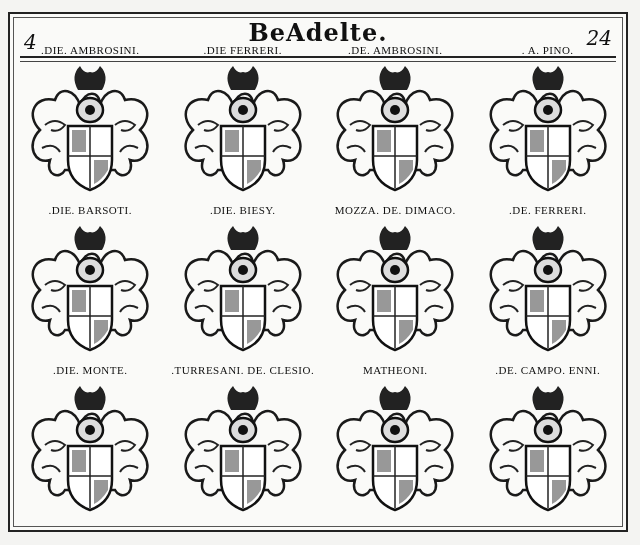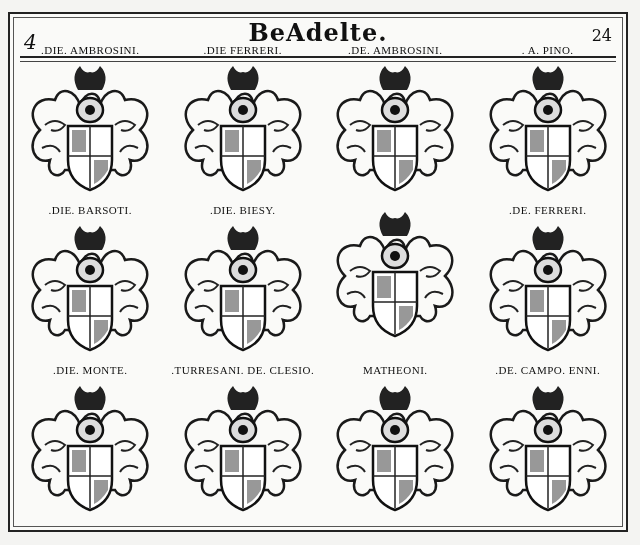--- a/index.html
+++ b/index.html
@@ -4,21 +4,21 @@
 <style>
   html,body{margin:0;padding:0;background:#fff;}
   body{width:640px;height:545px;position:relative;overflow:hidden;font-family:"DejaVu Serif",serif;color:#111;}
   .page{position:absolute;left:0;top:0;width:640px;height:545px;background:#f4f4f2;}
   .frame{position:absolute;left:8px;top:12px;width:620px;height:520px;border:2px solid #222;box-sizing:border-box;background:#fafaf8;}
   .frame-inner{position:absolute;left:3px;top:3px;right:3px;bottom:3px;border:1px solid #555;}
   .header{position:absolute;left:10px;right:10px;top:2px;height:40px;border-bottom:2px solid #222;}
   .header-rule{position:absolute;left:0;right:0;bottom:-6px;height:1px;background:#444;}
   .title{position:absolute;left:0;right:0;top:2px;text-align:center;font-family:"DejaVu Serif",serif;font-size:24px;font-weight:bold;letter-spacing:1px;}
   .folio-left{position:absolute;left:4px;top:14px;font-size:20px;font-style:italic;}
-  .folio-right{position:absolute;right:4px;top:10px;font-size:16px;}
+  .folio-right{position:absolute;right:4px;top:10px;font-size:20px;font-style:italic;}
   .grid{position:absolute;left:14px;top:44px;width:610px;height:480px;display:grid;grid-template-columns:repeat(4,1fr);grid-template-rows:repeat(3,1fr);}
   .cell{position:relative;display:flex;flex-direction:column;align-items:center;}
   .label{font-family:"Liberation Serif",serif;font-size:11px;font-weight:normal;letter-spacing:0.5px;white-space:nowrap;margin-top:0;height:14px;}
   .crest{position:relative;width:140px;height:140px;margin-top:2px;}
   .crest svg{width:140px;height:140px;}
 </style>
 </head>
 <body>
 
 <div class="page">
@@ -153,20 +153,21 @@
 
     <path d="M48 66 L92 66 L92 100 Q92 122 70 130 Q48 122 48 100 Z" fill="#fff" stroke="#111" stroke-width="2.5"></path>
     <line x1="70" y1="66" x2="70" y2="128" stroke="#222" stroke-width="1.5"></line>
     <line x1="48" y1="96" x2="92" y2="96" stroke="#222" stroke-width="1.5"></line>
     <path d="M52 70 l14 0 l0 22 l-14 0 Z" fill="#444" opacity="0.55"></path>
     <path d="M74 100 l14 0 l0 10 q-6 10 -14 14 Z" fill="#444" opacity="0.55"></path>
   </svg>
 </div>
       </div>
       <div class="cell">
+        <div class="label">MOZZA. DE. DIMACO.</div>
         <div class="crest">
   <svg viewBox="0 0 140 140">
 
     <path d="M20 70 C5 55 15 35 35 40 C40 25 55 30 60 45 C65 30 80 30 80 45 C85 30 100 25 105 40 C125 35 135 55 120 70 C135 85 125 105 110 100 C115 115 100 120 95 110 L45 110 C40 120 25 115 30 100 C15 105 5 85 20 70 Z" fill="none" stroke="#1a1a1a" stroke-width="2.5"></path>
     <path d="M25 65 q10 -8 20 0 q-6 8 -14 5 M95 65 q10 -8 20 0 q-6 8 -14 5 M22 88 q12 -6 18 4 M100 92 q6 -10 18 -4" fill="none" stroke="#222" stroke-width="2"></path>
 
     <path d="M58 30 q-8 -14 2 -24 q4 8 10 6 q6 2 10 -6 q10 10 2 24 Z" fill="#222"></path>
 
     <ellipse cx="70" cy="50" rx="13" ry="12" fill="#ddd" stroke="#111" stroke-width="2.5"></ellipse>
     <circle cx="70" cy="50" r="5" fill="#111"></circle>

